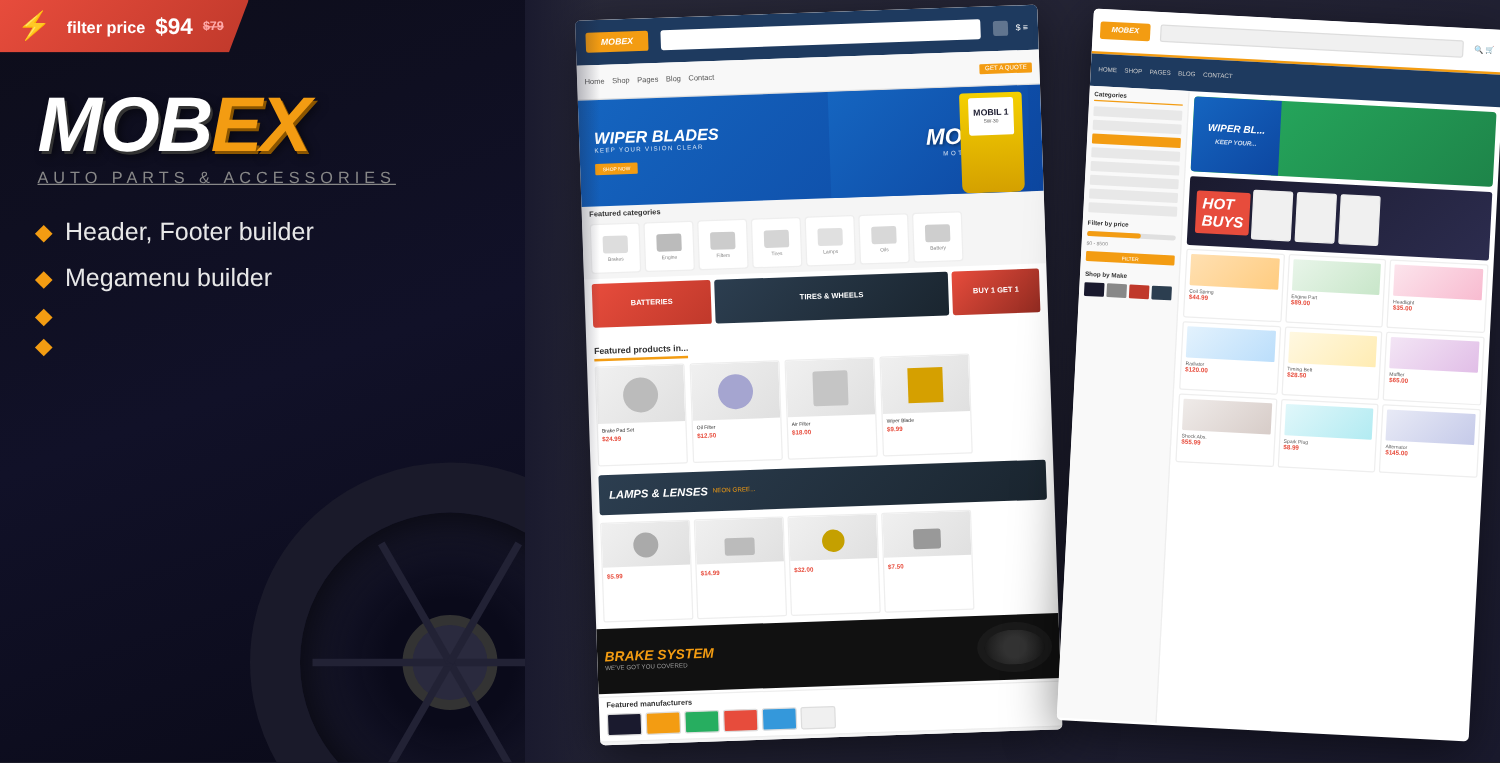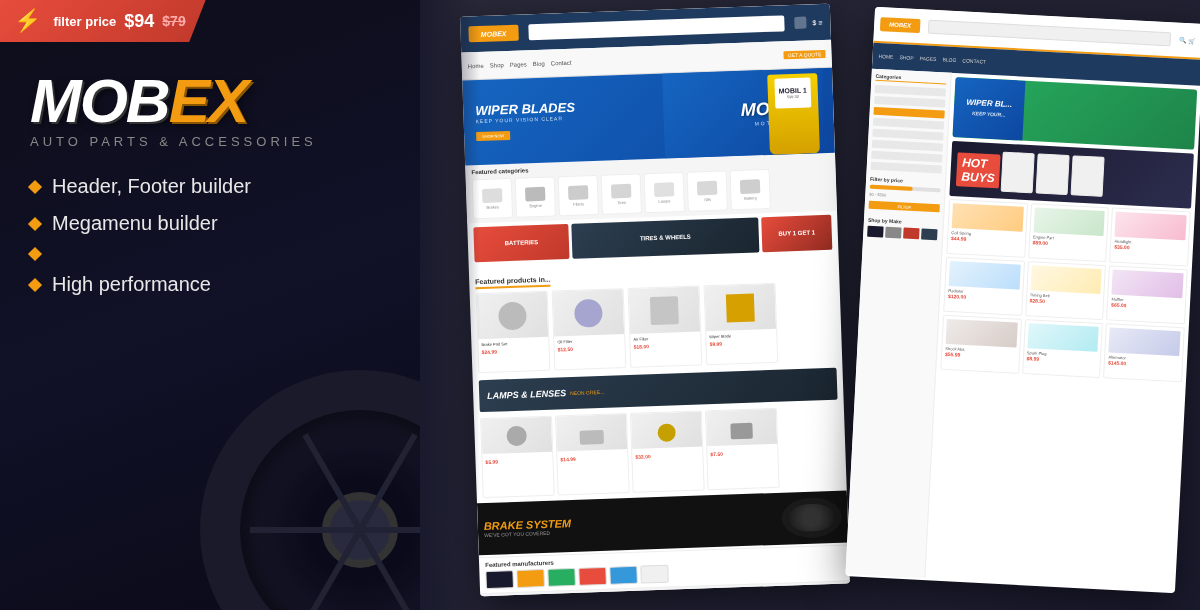--- a/index.html
+++ b/index.html
@@ -89,21 +89,21 @@
     }
 
     .price-badge .new-price {
       color: #fff;
       font-size: 18px;
     }
 
     .price-badge .old-price {
       color: #ffaaaa;
       text-decoration: line-through;
-      font-size: 14px;
+      font-size: 10px;
     }
 
     
     .logo-area {
       margin-top: 50px;
       margin-bottom: 8px;
       position: relative;
       z-index: 5;
     }
 
@@ -125,20 +125,21 @@
       text-shadow: 2px 2px 0 #8a5500, 4px 4px 8px rgba(0,0,0,0.5);
       font-style: italic;
     }
 
     .logo-tagline {
       color: #888;
       font-size: 13px;
       letter-spacing: 4px;
       text-transform: uppercase;
       margin-top: 2px;
+      text-decoration: underline;
     }
 
     
     .features-list {
       margin-top: 18px;
       position: relative;
       z-index: 5;
     }
 
     .feature-item {
@@ -615,21 +616,20 @@
         <div class="feature-bullet"></div>
         <span class="feature-text">Megamenu builder</span>
       </div>
 
       <div class="feature-item">
         <div class="feature-bullet"></div>
       </div>
 
       <div class="feature-item">
         <div class="feature-bullet"></div>
-        <span class="feature-text">High performance</span>
       </div>
 
     </div>
   </div>
 
   <div class="right-panel">
     <div class="right-bg"></div>
 
     <div class="right-overlay"></div>
 

